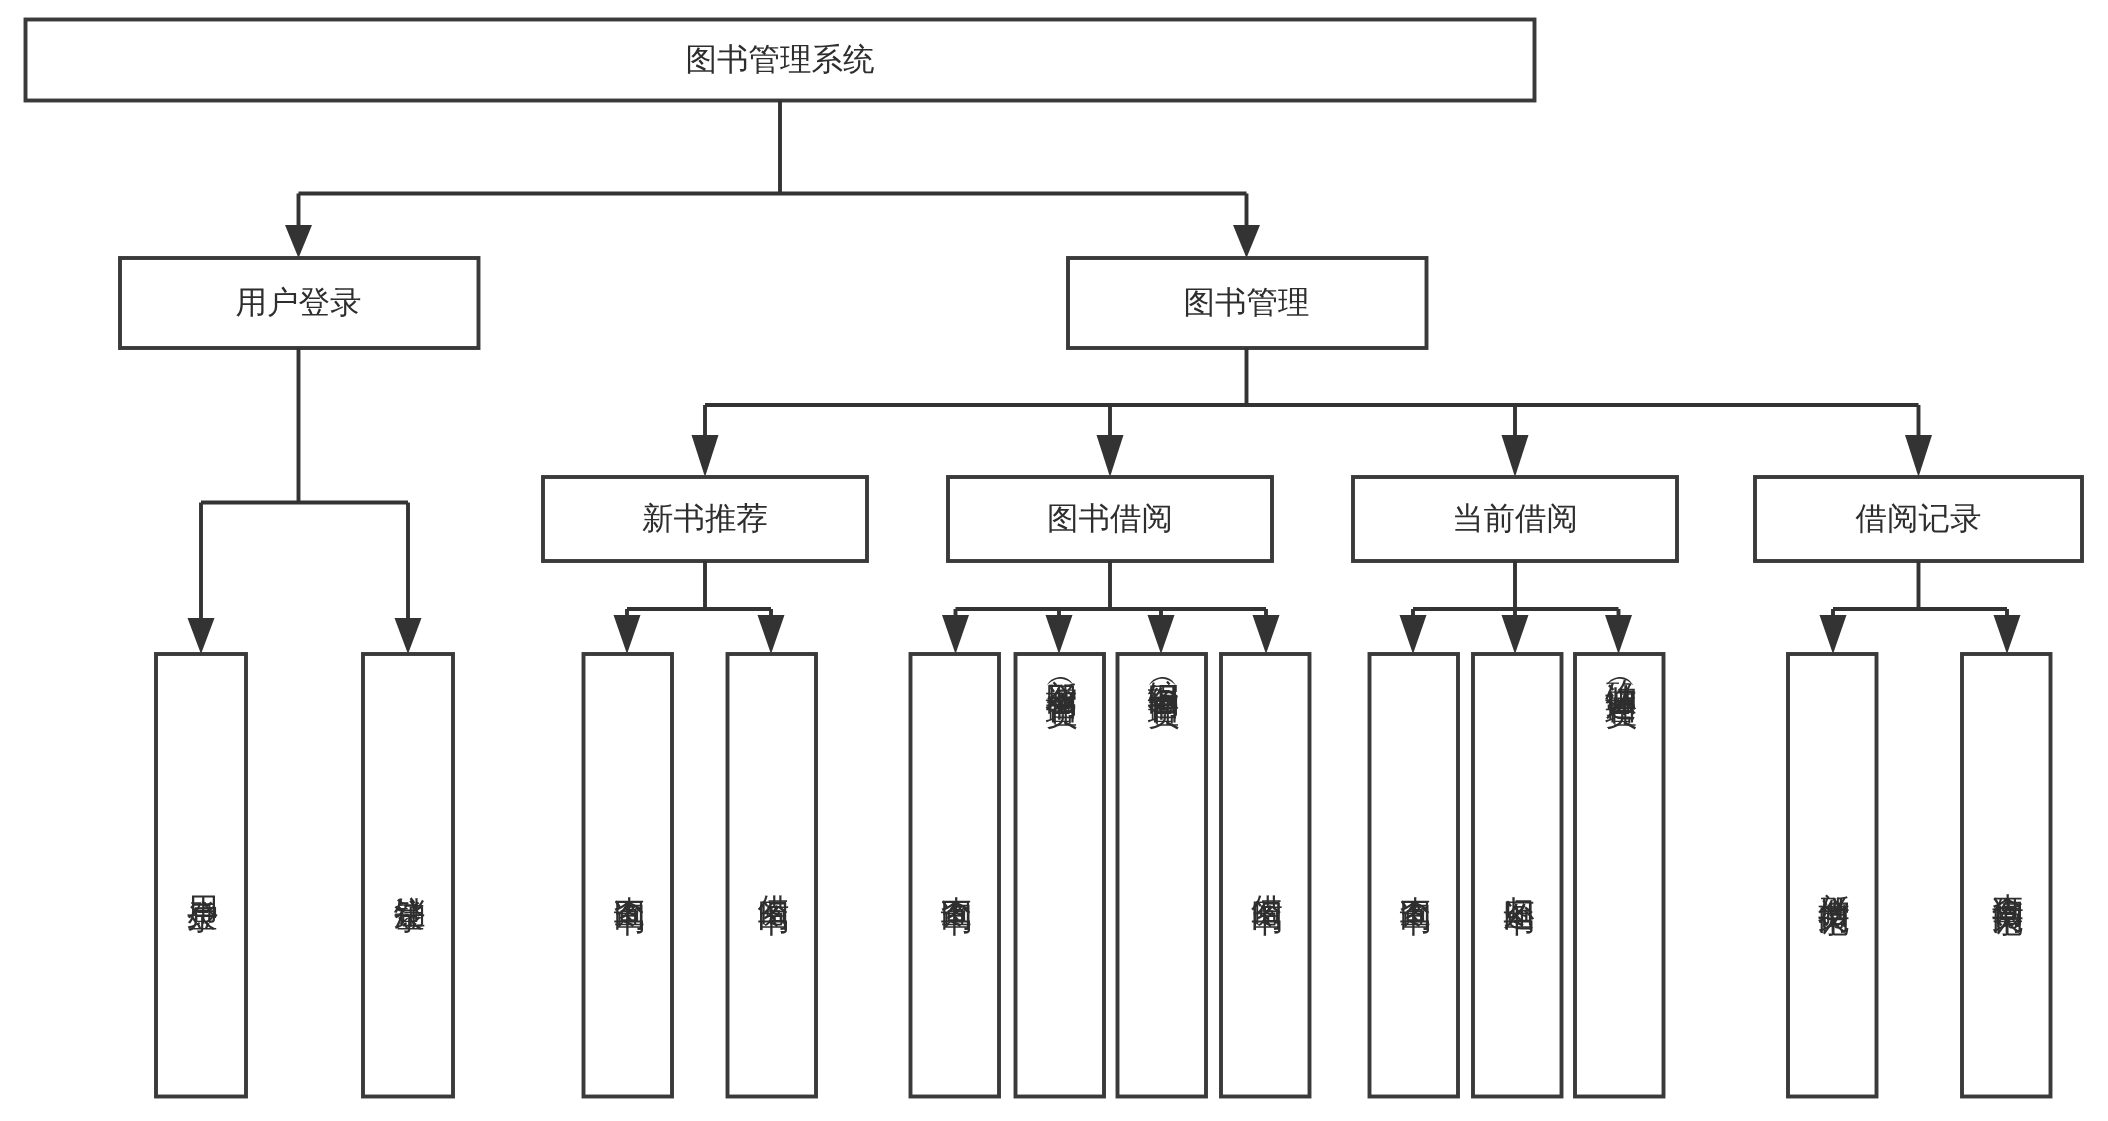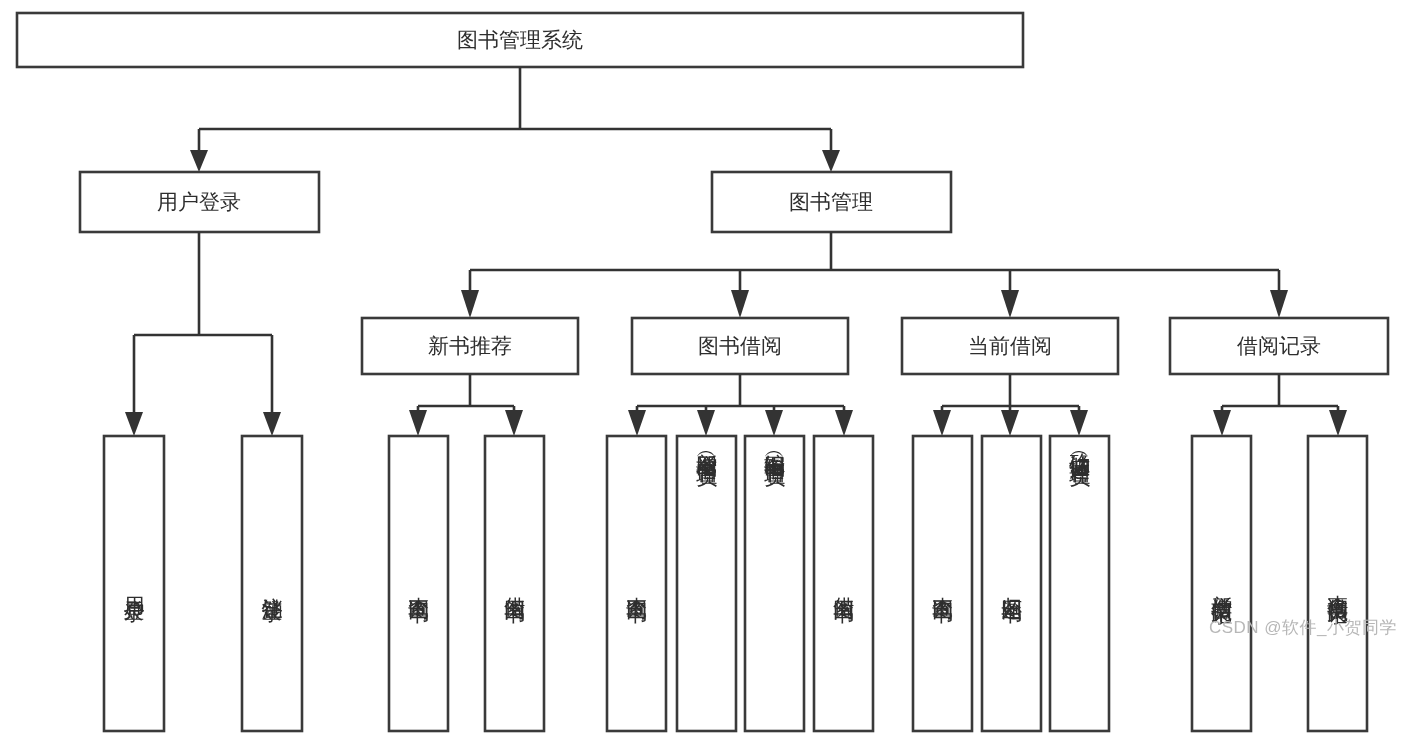--- a/index.html
+++ b/index.html
@@ -238,15 +238,14 @@
     <span class="vert-label">确认归还（管理员）</span>
   </div>
 
   <div class="vert-label-wrap" style="left:1192px; top:436px; width:59px; height:295px;">
     <span class="vert-label">新增借阅记录</span>
   </div>
   <div class="vert-label-wrap" style="left:1308px; top:436px; width:59px; height:295px;">
     <span class="vert-label">查询借阅记录</span>
   </div>
 
-  <div class="watermark">CSDN @软件_小贺同学</div>
 
 </div>
 
 </body></html>

